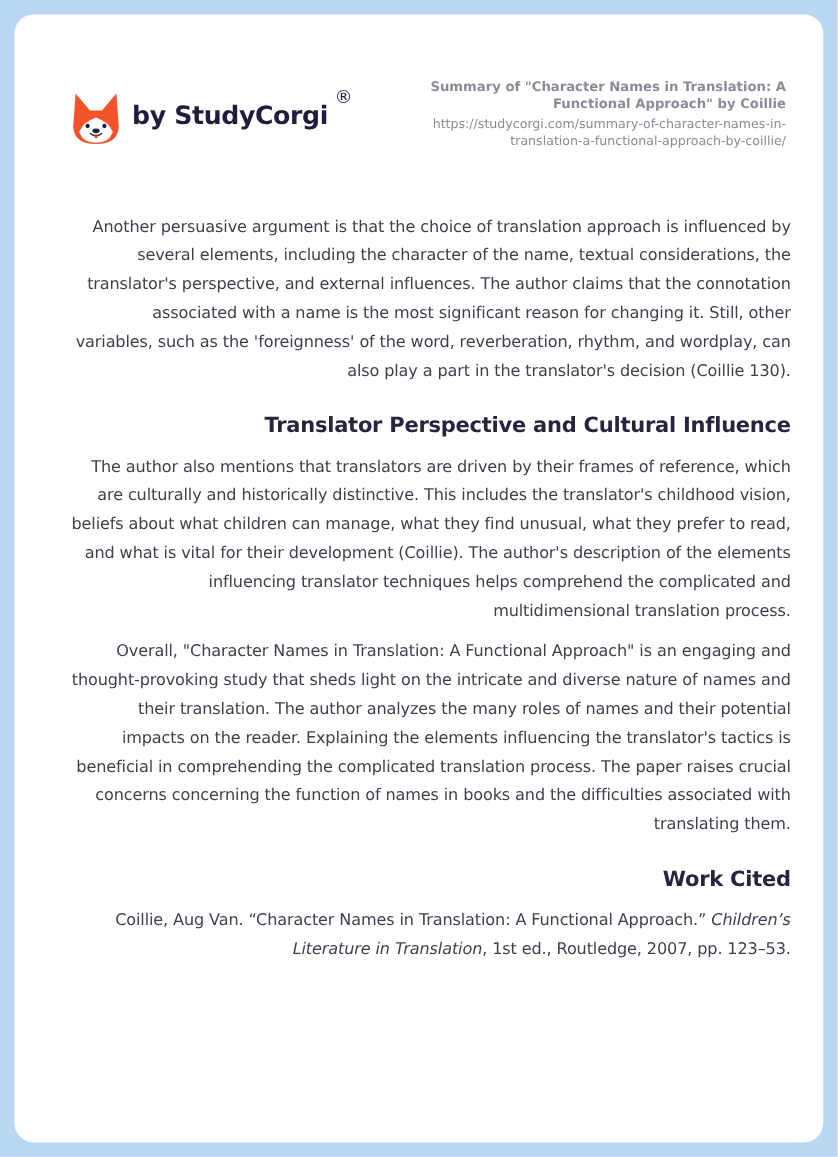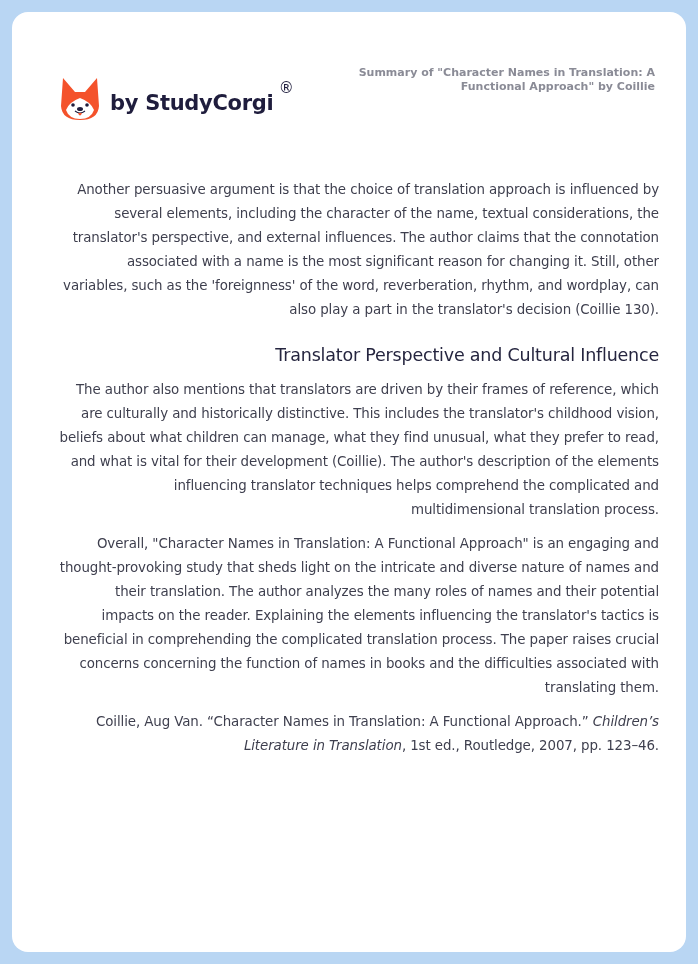--- a/index.html
+++ b/index.html
@@ -27,21 +27,21 @@
       left: 0;
       top: 0;
       width: 674px;
       height: 140px;
     }
     .logo {
       position: absolute;
       left: 48px;
       top: 64px;
       display: flex;
-      align-items: center;
+      align-items: flex-start;
     }
     .logo svg {
       display: block;
     }
     .brand {
       margin-left: 10px;
       margin-top: 8px;
       font-family: "DejaVu Sans", sans-serif;
       font-weight: bold;
       font-size: 21px;
@@ -89,21 +89,21 @@
     .para {
       margin: 0;
       font-family: "DejaVu Sans", sans-serif;
       font-size: 13.4px;
       line-height: 24px;
       letter-spacing: -0.1px;
     }
     .heading {
       margin: 0;
       font-family: "DejaVu Sans", sans-serif;
-      font-weight: normal;
+      font-weight: bold;
       font-size: 17.5px;
       color: #25253f;
       letter-spacing: -0.2px;
     }
     .h1 { margin-top: 20px; line-height: 26px; }
     .h-gap { height: 10px; }
     em { font-style: italic; }
   </style>
 </head>
 <body>
@@ -132,30 +132,32 @@
         </svg>
       </span>
       <span class="brand">
         <span>by StudyCorgi</span>
         <span class="brand-reg">®</span>
       </span>
     </div>
 
     <div class="meta">
       <div class="meta-title">Summary of "Character Names in Translation: A Functional Approach" by Coillie</div>
+      <div class="meta-url">https://studycorgi.com/summary-of-character-names-in-translation-a-functional-approach-by-coillie/</div>
     </div>
   </div>
 
   <div class="content">
     <p class="para">Another persuasive argument is that the choice of translation approach is influenced by several elements, including the character of the name, textual considerations, the translator's perspective, and external influences. The author claims that the connotation associated with a name is the most significant reason for changing it. Still, other variables, such as the 'foreignness' of the word, reverberation, rhythm, and wordplay, can also play a part in the translator's decision (Coillie 130).</p>
 
     <h2 class="heading h1">Translator Perspective and Cultural Influence</h2>
     <div class="h-gap"></div>
     <p class="para">The author also mentions that translators are driven by their frames of reference, which are culturally and historically distinctive. This includes the translator's childhood vision, beliefs about what children can manage, what they find unusual, what they prefer to read, and what is vital for their development (Coillie). The author's description of the elements influencing translator techniques helps comprehend the complicated and multidimensional translation process.</p>
 
     <div class="h-gap"></div>
     <p class="para">Overall, "Character Names in Translation: A Functional Approach" is an engaging and thought-provoking study that sheds light on the intricate and diverse nature of names and their translation. The author analyzes the many roles of names and their potential impacts on the reader. Explaining the elements influencing the translator's tactics is beneficial in comprehending the complicated translation process. The paper raises crucial concerns concerning the function of names in books and the difficulties associated with translating them.</p>
 
+    <h2 class="heading h1">Work Cited</h2>
     <div class="h-gap"></div>
-    <p class="para"><span>Coillie, Aug Van. “Character Names in Translation: A Functional Approach.” </span><em>Children’s Literature in Translation</em><span>, 1st ed., Routledge, 2007, pp. 123–46.</span></p>
+    <p class="para"><span>Coillie, Aug Van. “Character Names in Translation: A Functional Approach.” </span><em>Children’s Literature in Translation</em><span>, 1st ed., Routledge, 2007, pp. 123–53.</span></p>
   </div>
 
 </div>
 
 </body></html>

